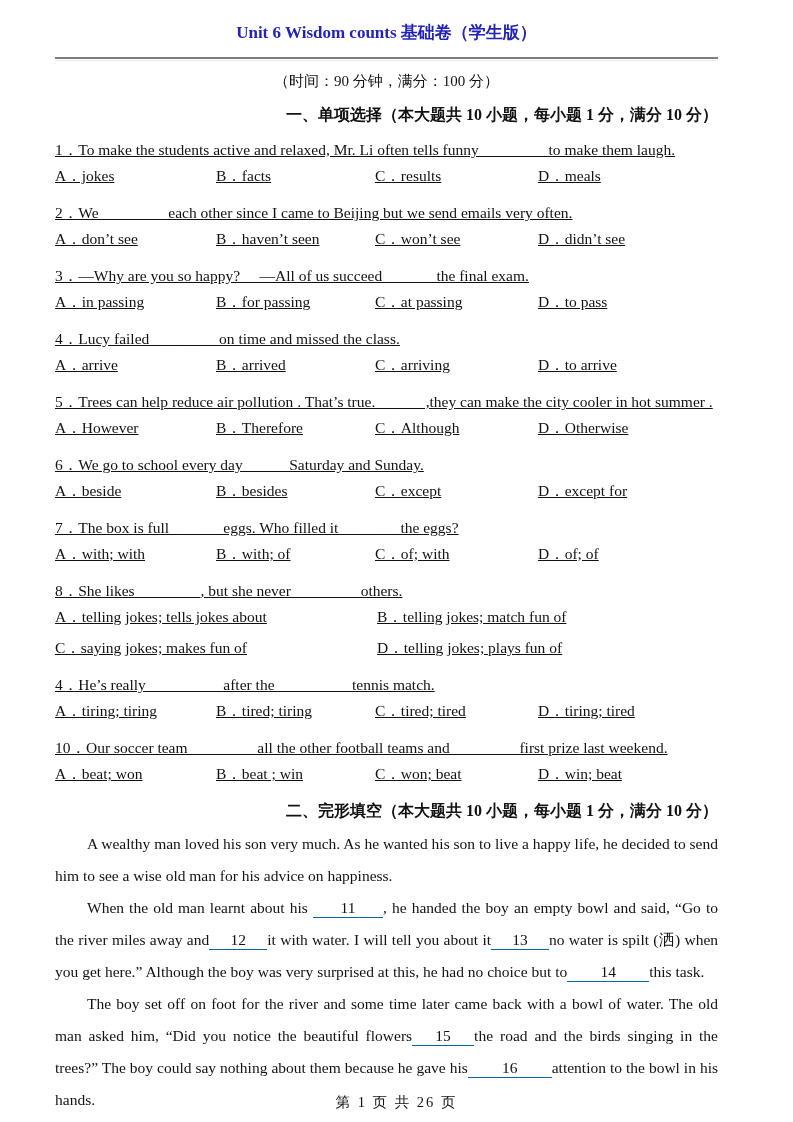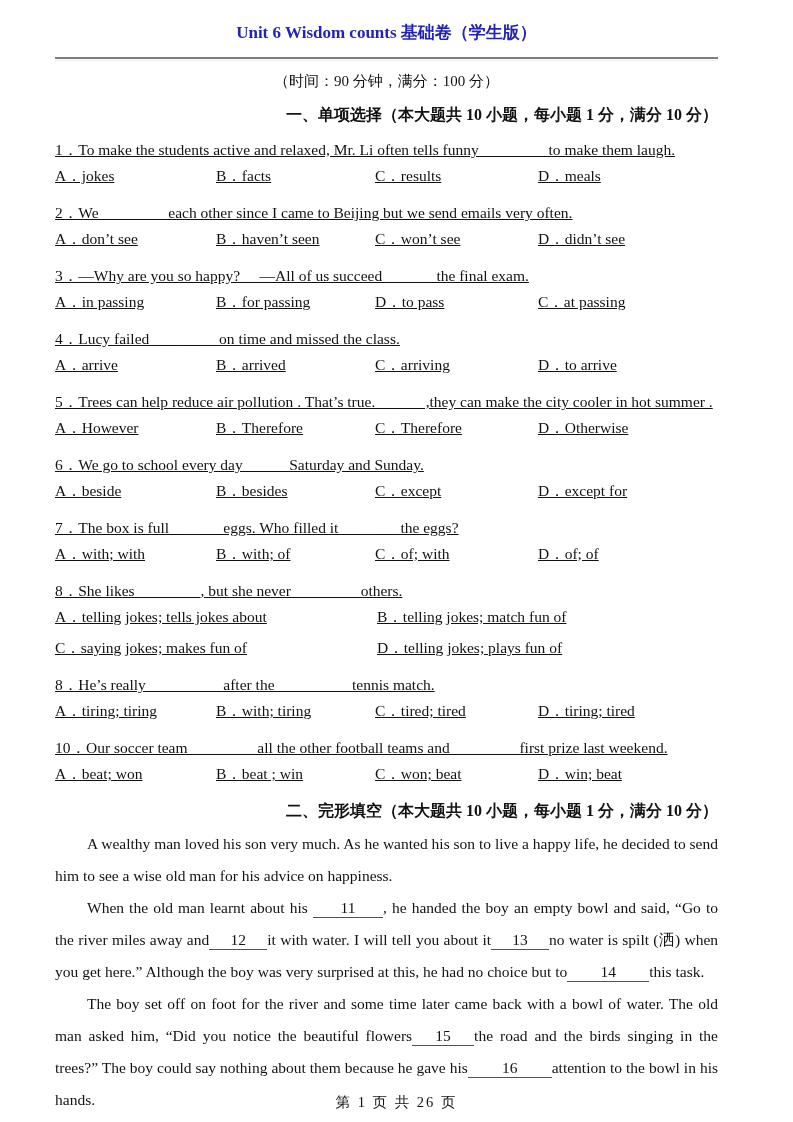--- a/index.html
+++ b/index.html
@@ -107,39 +107,39 @@
           <div class="opt">B．haven’t seen</div>
           <div class="opt">C．won’t see</div>
           <div class="opt">D．didn’t see</div>
         </div>
       </div>
       <div class="q-block">
         <div class="q-text">3．—Why are you so happy?　 —All of us succeed_______the final exam.</div>
         <div class="opts four">
           <div class="opt">A．in passing</div>
           <div class="opt">B．for passing</div>
+          <div class="opt">C．at passing</div>
           <div class="opt">D．to pass</div>
-          <div class="opt">C．at passing</div>
         </div>
       </div>
       <div class="q-block">
         <div class="q-text">4．Lucy failed ________ on time and missed the class.</div>
         <div class="opts four">
           <div class="opt">A．arrive</div>
           <div class="opt">B．arrived</div>
           <div class="opt">C．arriving</div>
           <div class="opt">D．to arrive</div>
         </div>
       </div>
       <div class="q-block">
         <div class="q-text">5．Trees can help reduce air pollution . That’s true.______ ,they can make the city cooler in hot summer .</div>
         <div class="opts four">
           <div class="opt">A．However</div>
           <div class="opt">B．Therefore</div>
-          <div class="opt">C．Therefore</div>
+          <div class="opt">C．Although</div>
           <div class="opt">D．Otherwise</div>
         </div>
       </div>
       <div class="q-block">
         <div class="q-text">6．We go to school every day _____ Saturday and Sunday.</div>
         <div class="opts four">
           <div class="opt">A．beside</div>
           <div class="opt">B．besides</div>
           <div class="opt">C．except</div>
           <div class="opt">D．except for</div>
@@ -157,24 +157,24 @@
       <div class="q-block">
         <div class="q-text">8．She likes ________, but she never ________ others.</div>
         <div class="opts two">
           <div class="opt">A．telling jokes; tells jokes about</div>
           <div class="opt">B．telling jokes; match fun of</div>
           <div class="opt">C．saying jokes; makes fun of</div>
           <div class="opt">D．telling jokes; plays fun of</div>
         </div>
       </div>
       <div class="q-block">
-        <div class="q-text">8．He’s really _________ after the _________ tennis match.</div>
+        <div class="q-text">4．He’s really _________ after the _________ tennis match.</div>
         <div class="opts four">
           <div class="opt">A．tiring; tiring</div>
-          <div class="opt">B．with; tiring</div>
+          <div class="opt">B．tired; tiring</div>
           <div class="opt">C．tired; tired</div>
           <div class="opt">D．tiring; tired</div>
         </div>
       </div>
       <div class="q-block">
         <div class="q-text">10．Our soccer team ________ all the other football teams and ________ first prize last weekend.</div>
         <div class="opts four">
           <div class="opt">A．beat; won</div>
           <div class="opt">B．beat ; win</div>
           <div class="opt">C．won; beat</div>

